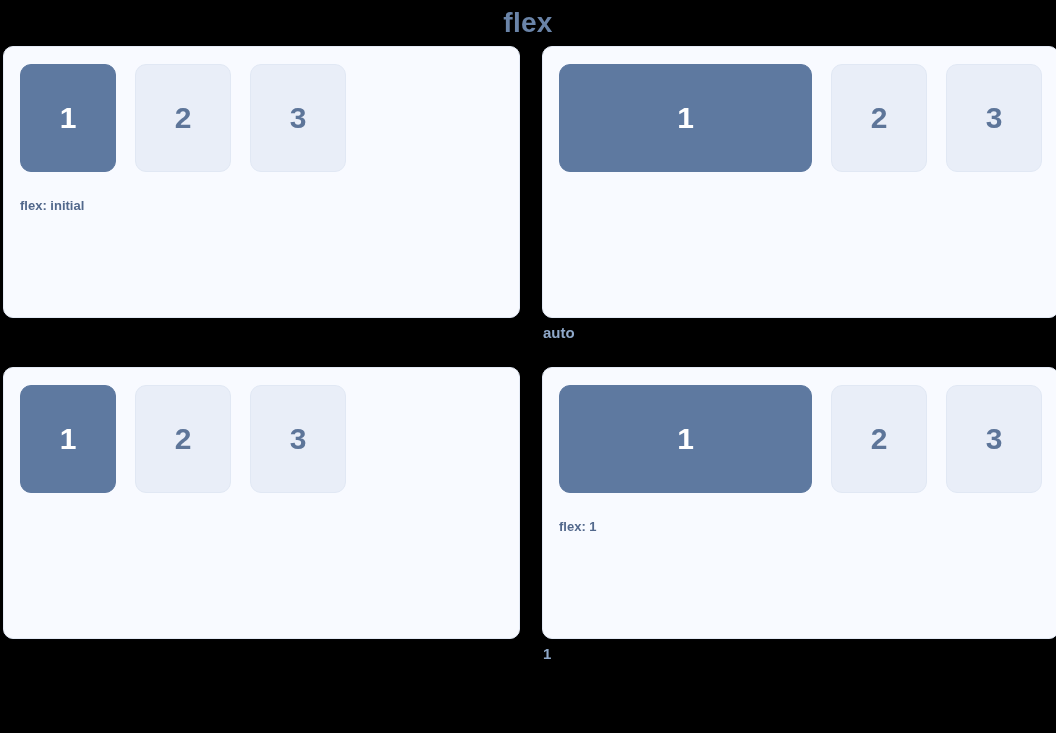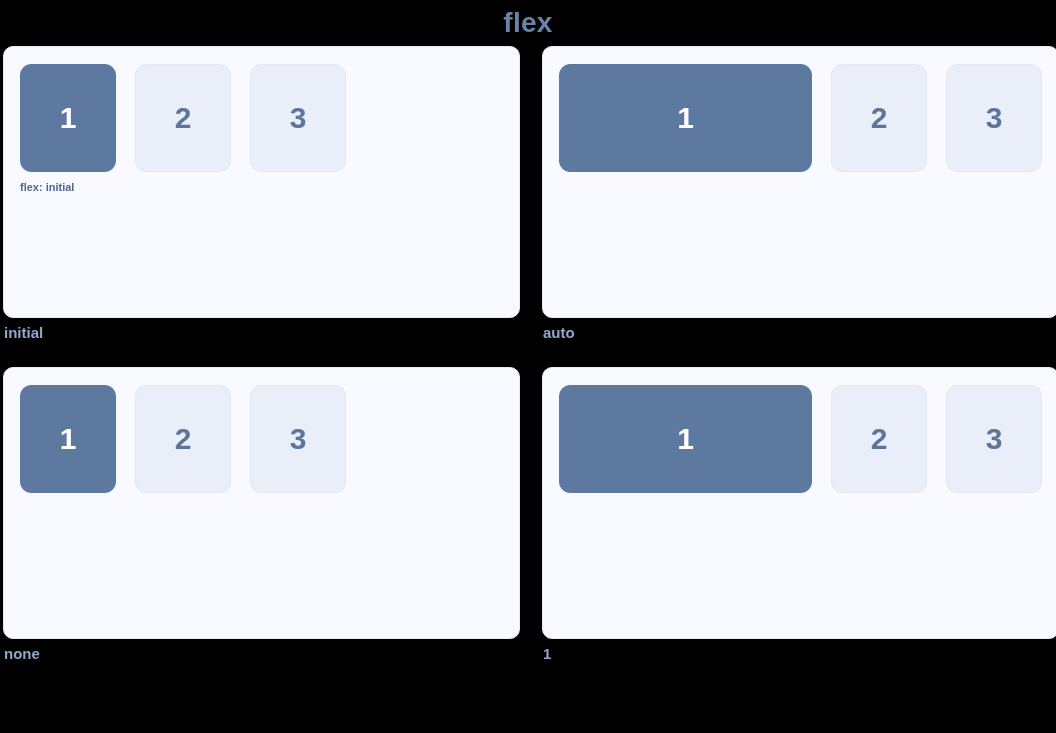--- a/index.html
+++ b/index.html
@@ -85,22 +85,22 @@
     border: 1px solid #e1e8f4;
   }
 
   
   .flex-initial .box.primary { flex: initial; }
   .flex-auto    .box.primary { flex: auto; }
   .flex-none    .box.primary { flex: none; }
   .flex-one     .box.primary { flex: 1; }
 
   .panel-caption {
-    margin-top: 9px;
-    font-size: 11px;
+    margin-top: 26px;
+    font-size: 13px;
     font-weight: bold;
     color: #52688c;
   }
 
   .cell-label {
     margin-top: 5px;
     font-size: 15px;
     font-weight: bold;
     color: #8fa8c9;
     padding-left: 1px;
@@ -117,21 +117,20 @@
 
   <div class="demo-cell">
     <div class="panel flex-initial">
       <div class="flex-row">
         <div class="box primary">1</div>
         <div class="box muted">2</div>
         <div class="box muted">3</div>
       </div>
       <div class="panel-caption">flex: initial</div>
     </div>
-    <div class="cell-label">initial</div>
   </div>
 
   <div class="demo-cell">
     <div class="panel flex-auto">
       <div class="flex-row">
         <div class="box primary">1</div>
         <div class="box muted">2</div>
         <div class="box muted">3</div>
       </div>
     </div>
@@ -139,27 +138,27 @@
   </div>
 
   <div class="demo-cell">
     <div class="panel flex-none">
       <div class="flex-row">
         <div class="box primary">1</div>
         <div class="box muted">2</div>
         <div class="box muted">3</div>
       </div>
     </div>
-    <div class="cell-label">none</div>
   </div>
 
   <div class="demo-cell">
     <div class="panel flex-one">
       <div class="flex-row">
         <div class="box primary">1</div>
         <div class="box muted">2</div>
         <div class="box muted">3</div>
       </div>
+      <div class="panel-caption">flex: 1</div>
     </div>
     <div class="cell-label">1</div>
   </div>
 
 </div>
 
 </body></html>

